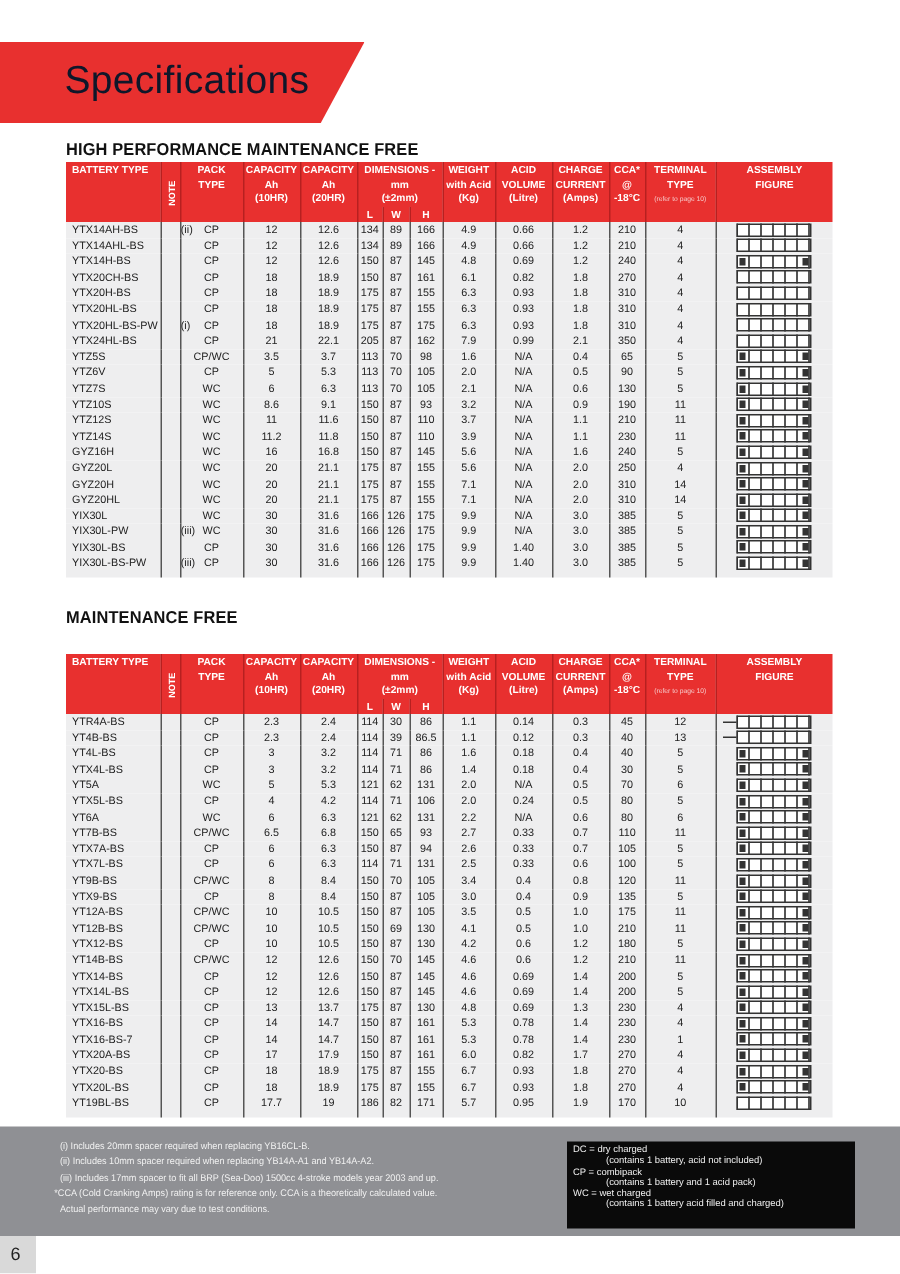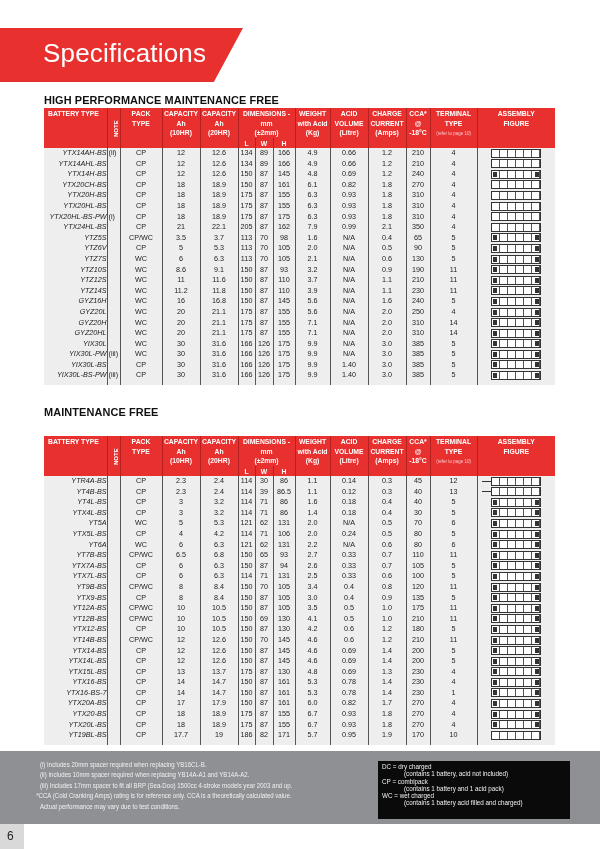--- a/index.html
+++ b/index.html
@@ -1,28 +1,28 @@
 <!DOCTYPE html>
 <html><head>
 <meta charset="utf-8">
 <style>
   html,body{margin:0;padding:0;}
   body{width:600px;height:849px;background:#fff;position:relative;overflow:hidden;font-family:"Liberation Sans",sans-serif;}
   .banner{position:absolute;left:0;top:28px;width:243px;height:54px;background:#e8302f;clip-path:polygon(0 0,100% 0,88% 100%,0 100%);}
-  .banner .title{position:absolute;left:43px;top:10px;color:#ffffff;font-size:26px;font-weight:normal;letter-spacing:0.2px;}
+  .banner .title{position:absolute;left:43px;top:10px;color:#0f172a;font-size:26px;font-weight:normal;letter-spacing:0.2px;}
   .section-title{position:absolute;left:44px;font-family:"Liberation Sans",sans-serif;font-weight:bold;font-size:11.5px;color:#111;letter-spacing:0.1px;transform:scaleX(0.95);transform-origin:left;}
   table.spec{position:absolute;left:44px;border-collapse:collapse;table-layout:fixed;width:511px;font-size:7.2px;color:#222;}
   table.spec th{background:#e8302f;color:#fff;font-weight:bold;font-size:6.8px;line-height:9.5px;text-align:center;vertical-align:top;padding:1px 0 0 0;border-left:1px solid #b72020;}
   table.spec th.first{text-align:left;padding-left:4px;border-left:none;}
   table.spec th.note{vertical-align:middle;}
   table.spec th.note span{display:inline-block;transform:rotate(-90deg);font-size:6px;}
   table.spec th .small{font-size:4.5px;font-weight:normal;color:#f6c8c8;}
   table.spec td{background:#eeeeef;height:10.6px;line-height:10.6px;text-align:center;padding:0;border-left:1px solid #555;white-space:nowrap;}
-  table.spec td.bt{text-align:right;padding-left:4px;border-left:none;font-style:italic;}
-  table.spec td.nt{text-align:left;padding-left:1px;border-left:1px solid #555;margin-top:40px;}
+  table.spec td.bt{text-align:left;padding-left:4px;border-left:none;}
+  table.spec td.nt{text-align:left;padding-left:13px;border-left:1px solid #555;margin-top:40px;}
   table.spec tr.last td{padding-bottom:4px;}
   .fig{display:inline-block;width:48px;height:7px;border:1px solid #333;background:repeating-linear-gradient(90deg,#fff 0,#fff 7px,#555 7px,#555 8px);vertical-align:middle;position:relative;}
   .fig.term::before,.fig.term::after{content:"";position:absolute;top:1px;width:4px;height:5px;background:#333;}
   .fig.term::before{left:1px;}
   .fig.term::after{right:1px;}
   .fig.side::before{content:"";position:absolute;left:-10px;top:3px;width:9px;height:1px;background:#333;}
   .footer{position:absolute;left:0;top:751px;width:600px;height:73px;background:#8f9094;}
   .footer .notes{position:absolute;left:40px;top:9px;color:#f1f1f1;font-size:6.4px;line-height:10.4px;transform:scaleX(0.95);transform-origin:left;}
   .footer .legend{position:absolute;left:378px;top:10px;width:192px;height:58px;background:#0a0a0a;color:#f1f1f1;font-size:6.3px;line-height:7.3px;padding:2px 4px;box-sizing:border-box;}
   .legend .row{white-space:nowrap;}

